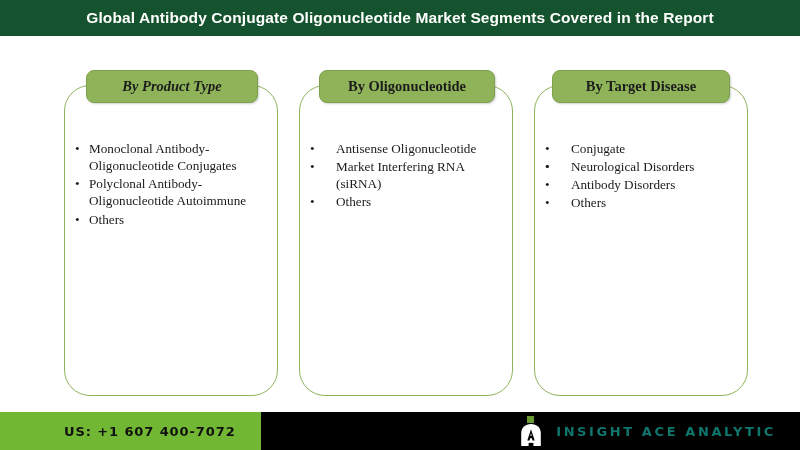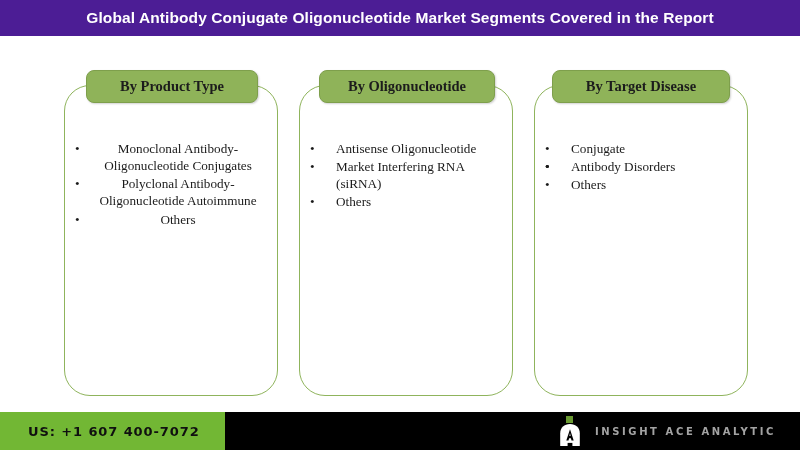--- a/index.html
+++ b/index.html
@@ -15,21 +15,21 @@
     position: relative;
   }
 
   
   .title-bar {
     position: absolute;
     left: 0;
     top: 0;
     width: 800px;
     height: 36px;
-    background: #4c1d95;
+    background: #14532d;
     display: flex;
     align-items: center;
     justify-content: center;
   }
   .title-bar .title-text {
     color: #ffffff;
     font-family: "Liberation Sans", sans-serif;
     font-weight: bold;
     font-size: 15.5px;
     letter-spacing: 0.1px;
@@ -74,21 +74,21 @@
     justify-content: center;
     box-shadow: 1px 1px 2px rgba(0,0,0,0.18);
   }
   .card-header .header-text {
     font-family: "Liberation Serif", serif;
     font-weight: bold;
     font-size: 14.5px;
     color: #1c1c1c;
     white-space: nowrap;
   }
-  .header-1 { left: 86px;  width: 172px; }
+  .header-1 { left: 86px;  width: 172px; font-style: italic; }
   .header-2 { left: 319px; width: 176px; }
   .header-3 { left: 552px; width: 178px; }
 
   
   .card-body {
     position: absolute;
     top: 0;
     left: 0;
     width: 100%;
     padding: 54px 10px 0 10px;
@@ -113,21 +113,21 @@
     top: 0;
     font-size: 13.2px;
     line-height: 1.30;
     color: #1a1a1a;
   }
   .bullet-list li .txt {
     display: block;
   }
   
   .list-1 li            { padding-left: 14px; }
-  .list-1 li .txt       { text-indent: 0; text-align: center; }
+  .list-1 li .txt       { text-indent: 0; }
   
   .list-2 li, .list-3 li      { padding-left: 26px; }
 
   
   .footer {
     position: absolute;
     left: 0;
     top: 412px;
     width: 800px;
     height: 38px;
@@ -135,20 +135,21 @@
   }
   .footer-green {
     position: absolute;
     left: 0;
     top: 0;
     width: 225px;
     height: 38px;
     background: #72b734;
     display: flex;
     align-items: center;
+    padding-left: 36px;
   }
   .footer-phone {
     margin-left: 28px;
     font-family: "DejaVu Sans", sans-serif;
     font-weight: bold;
     font-size: 13px;
     letter-spacing: 0.9px;
     color: #101010;
     white-space: nowrap;
   }
@@ -177,23 +178,23 @@
   .logo-mark .glyph {
     position: absolute;
     left: 0;
     bottom: 0;
     width: 22px;
     height: 22px;
   }
   .brand-name {
     font-family: "DejaVu Sans", sans-serif;
     font-weight: bold;
-    font-size: 10px;
+    font-size: 13px;
     letter-spacing: 2.6px;
-    color: #a3a3a3;
+    color: #0f766e;
     white-space: nowrap;
   }
 </style>
 </head>
 <body>
 
 <div class="title-bar">
   <div class="title-text">Global Antibody Conjugate Oligonucleotide Market Segments Covered in the Report</div>
 </div>
 
@@ -242,20 +243,21 @@
       <ul class="bullet-list list-3">
         <li>
           <span class="dot">•</span>
           <span class="txt">Conjugate</span>
         </li>
         <li>
           <span class="dot">•</span>
         </li>
         <li>
           <span class="dot">•</span>
+          <span class="txt">Neurological Disorders</span>
         </li>
         <li>
           <span class="dot">•</span>
           <span class="txt">Antibody Disorders</span>
         </li>
         <li>
           <span class="dot">•</span>
           <span class="txt">Others</span>
         </li>
       </ul>

